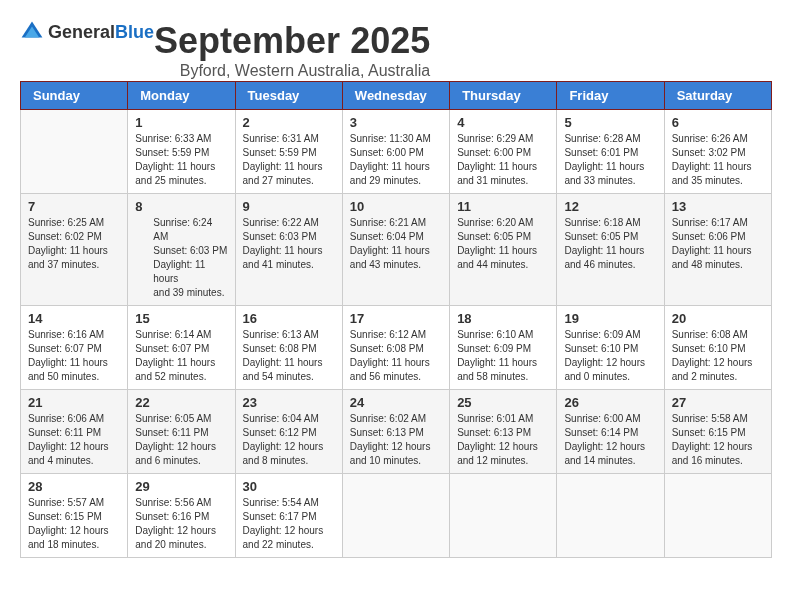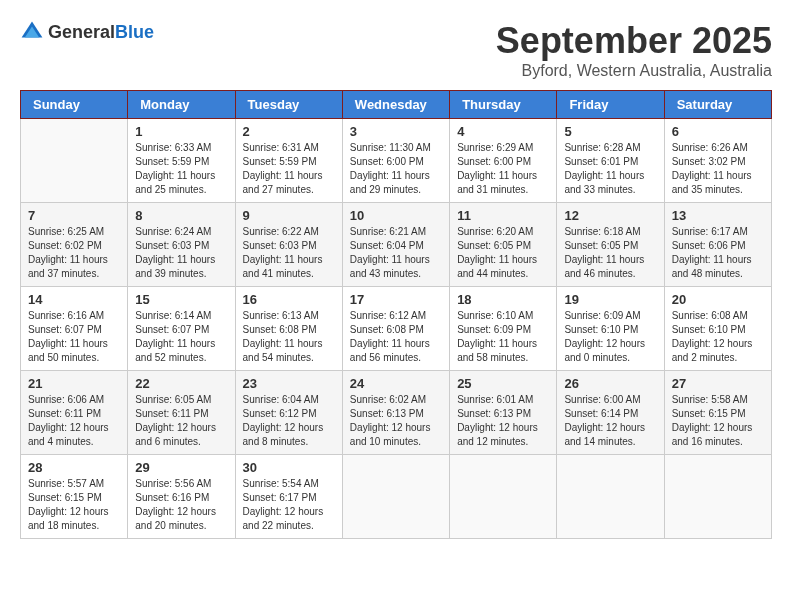--- a/index.html
+++ b/index.html
@@ -5,23 +5,22 @@
     * { box-sizing: border-box; margin: 0; padding: 0; }
     body {
       font-family: Arial, sans-serif;
       background: #fff;
       width: 792px;
       min-height: 612px;
       padding: 20px;
     }
     .header {
       display: flex;
-      justify-content: space-between;
       align-items: flex-start;
-      margin-bottom: 10px;
+      margin-bottom: 1px;
     }
     .logo {
       display: flex;
       align-items: center;
       gap: 4px;
     }
     .logo-text-general {
       font-size: 18px;
       font-weight: bold;
       color: #333;
@@ -167,21 +166,21 @@
       <tr class="row-alt">
         <td>
           <div class="day-number">7</div>
           <div class="day-info" style="white-space: pre-line;">Sunrise: 6:25 AM
 Sunset: 6:02 PM
 Daylight: 11 hours
 and 37 minutes.</div>
         </td>
         <td>
           <div class="day-number">8</div>
-          <div class="day-info" style="white-space: pre-line;">Sunrise: 6:24 AM
+          <div class="day-info" style="white-space: pre-line; margin-left: 18px;">Sunrise: 6:24 AM
 Sunset: 6:03 PM
 Daylight: 11 hours
 and 39 minutes.</div>
         </td>
         <td>
           <div class="day-number">9</div>
           <div class="day-info" style="white-space: pre-line;">Sunrise: 6:22 AM
 Sunset: 6:03 PM
 Daylight: 11 hours
 and 41 minutes.</div>

